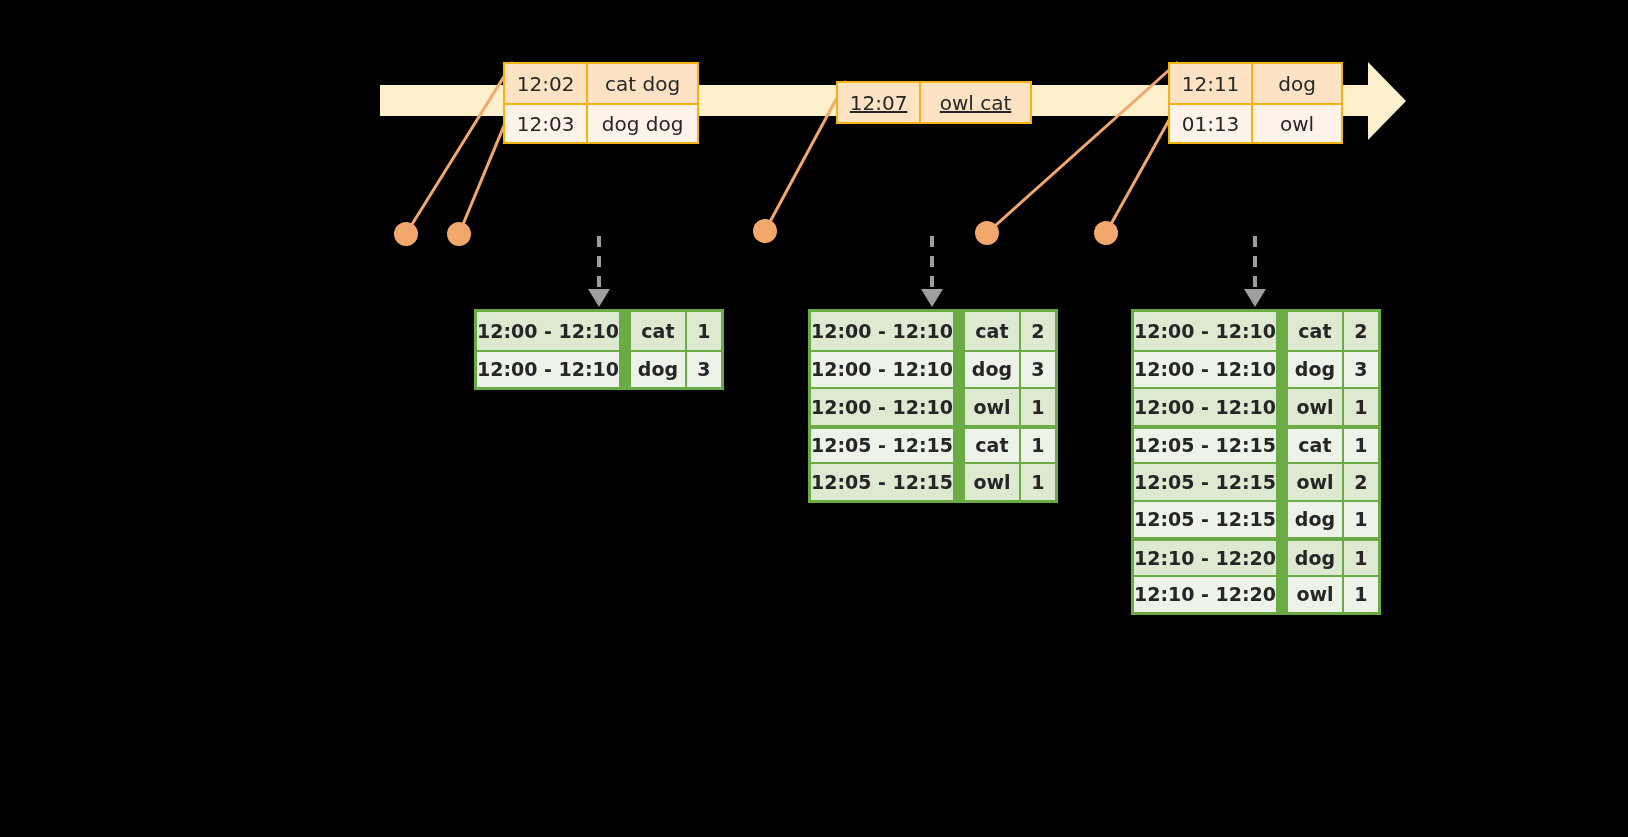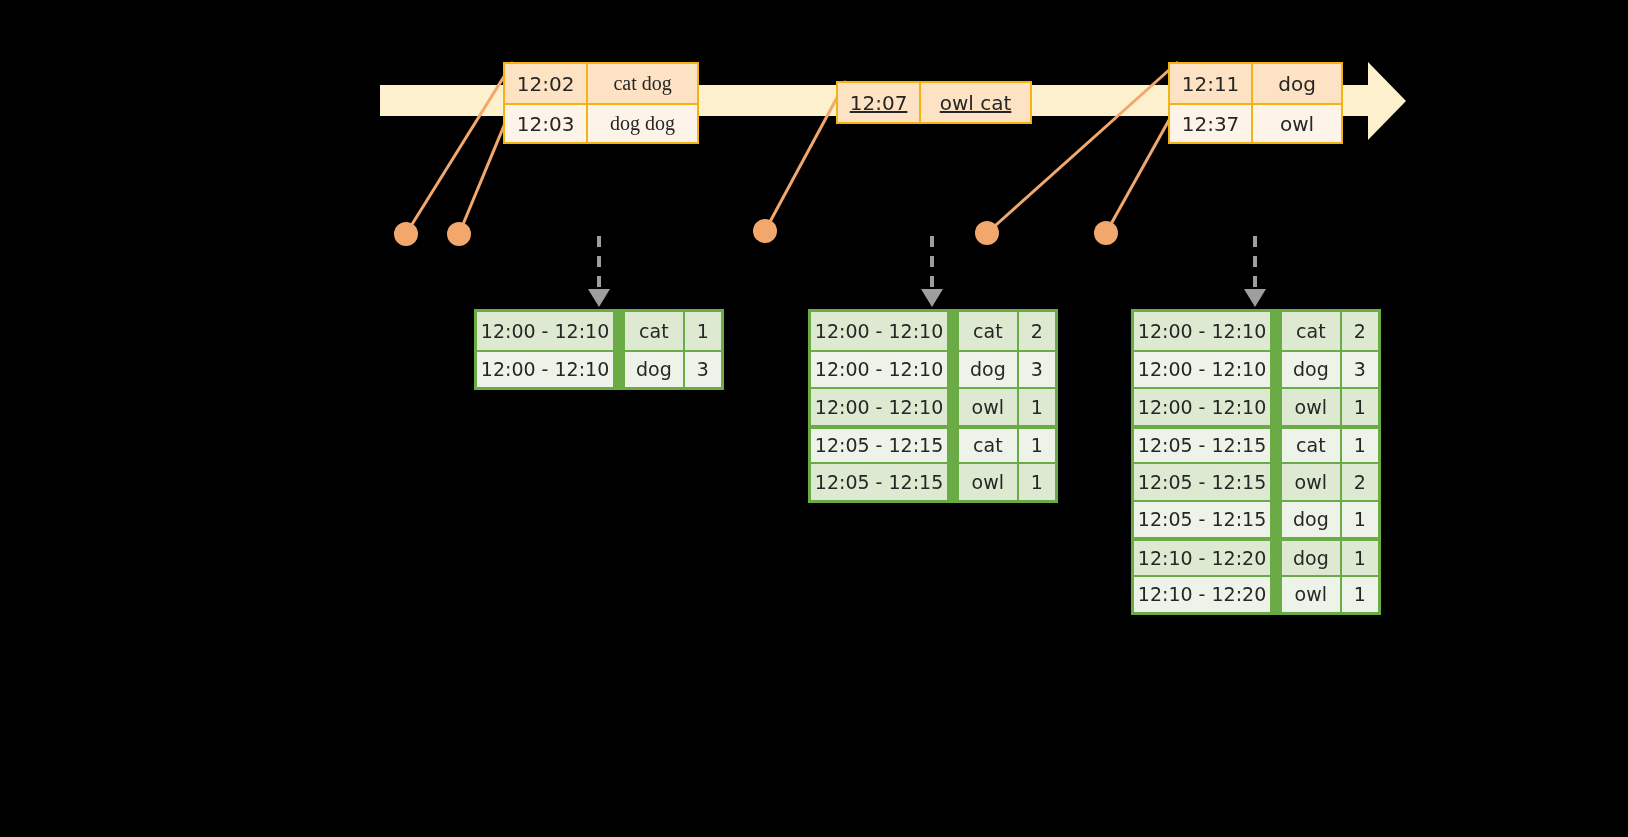--- a/index.html
+++ b/index.html
@@ -76,21 +76,21 @@
   .ev-time {
     width: 84px;
     border-right: 2px solid #f5b312;
   }
   .ev-words {
     flex: 1 1 auto;
   }
 
   
   #event-box-1 { left: 503px; top: 62px; width: 196px; }
-  #event-box-1 .ev-words { width: 110px; font-family: Liberation Serif, serif; }
+  #event-box-1 .ev-words { width: 110px; }
   #event-box-2 { left: 836px; top: 81px; width: 196px; text-decoration: underline; }
   #event-box-2 .ev-words { width: 110px; text-align: right; }
   #event-box-3 { left: 1168px; top: 62px; width: 175px; text-align: center; }
   #event-box-3 .ev-words { width: 89px; }
 
   
   .result-table {
     position: absolute;
     border: 3px solid #6aab46;
     box-sizing: border-box;
@@ -105,20 +105,21 @@
   }
   .rt-row + .rt-row { border-top: 2px solid #6aab46; }
   .rt-row.group-start + .rt-row,
   .rt-row.group-sep { border-top: 4px solid #6aab46; }
   .rt-cell {
     display: flex;
     align-items: center;
     justify-content: center;
     box-sizing: border-box;
     white-space: nowrap;
+    font-weight: bold;
   }
   .rt-row.shade-a .rt-cell { background: #dde9d1; }
   .rt-row.shade-b .rt-cell { background: #eef3e9; }
   .rt-window {
     border-right: 2px solid #6aab46;
   }
   .rt-word {
     border-right: 2px solid #6aab46;
     margin-left: 10px;
   }
@@ -187,21 +188,21 @@
         <div class="ev-cell ev-time">12:07</div>
         <div class="ev-cell ev-words">owl cat</div>
       </div>
     </div>
   <div class="event-box" id="event-box-3">
       <div class="event-row shade-a">
         <div class="ev-cell ev-time">12:11</div>
         <div class="ev-cell ev-words">dog</div>
       </div>
       <div class="event-row shade-b">
-        <div class="ev-cell ev-time">12:37</div>
+        <div class="ev-cell ev-time">01:13</div>
         <div class="ev-cell ev-words">owl</div>
       </div>
     </div>
 
   <div class="result-table" id="result-table-1">
       <div class="rt-row shade-a">
         <div class="rt-cell rt-window">12:00 - 12:10</div>
         <div class="rt-cell rt-word">cat</div>
         <div class="rt-cell rt-count">1</div>
       </div>

